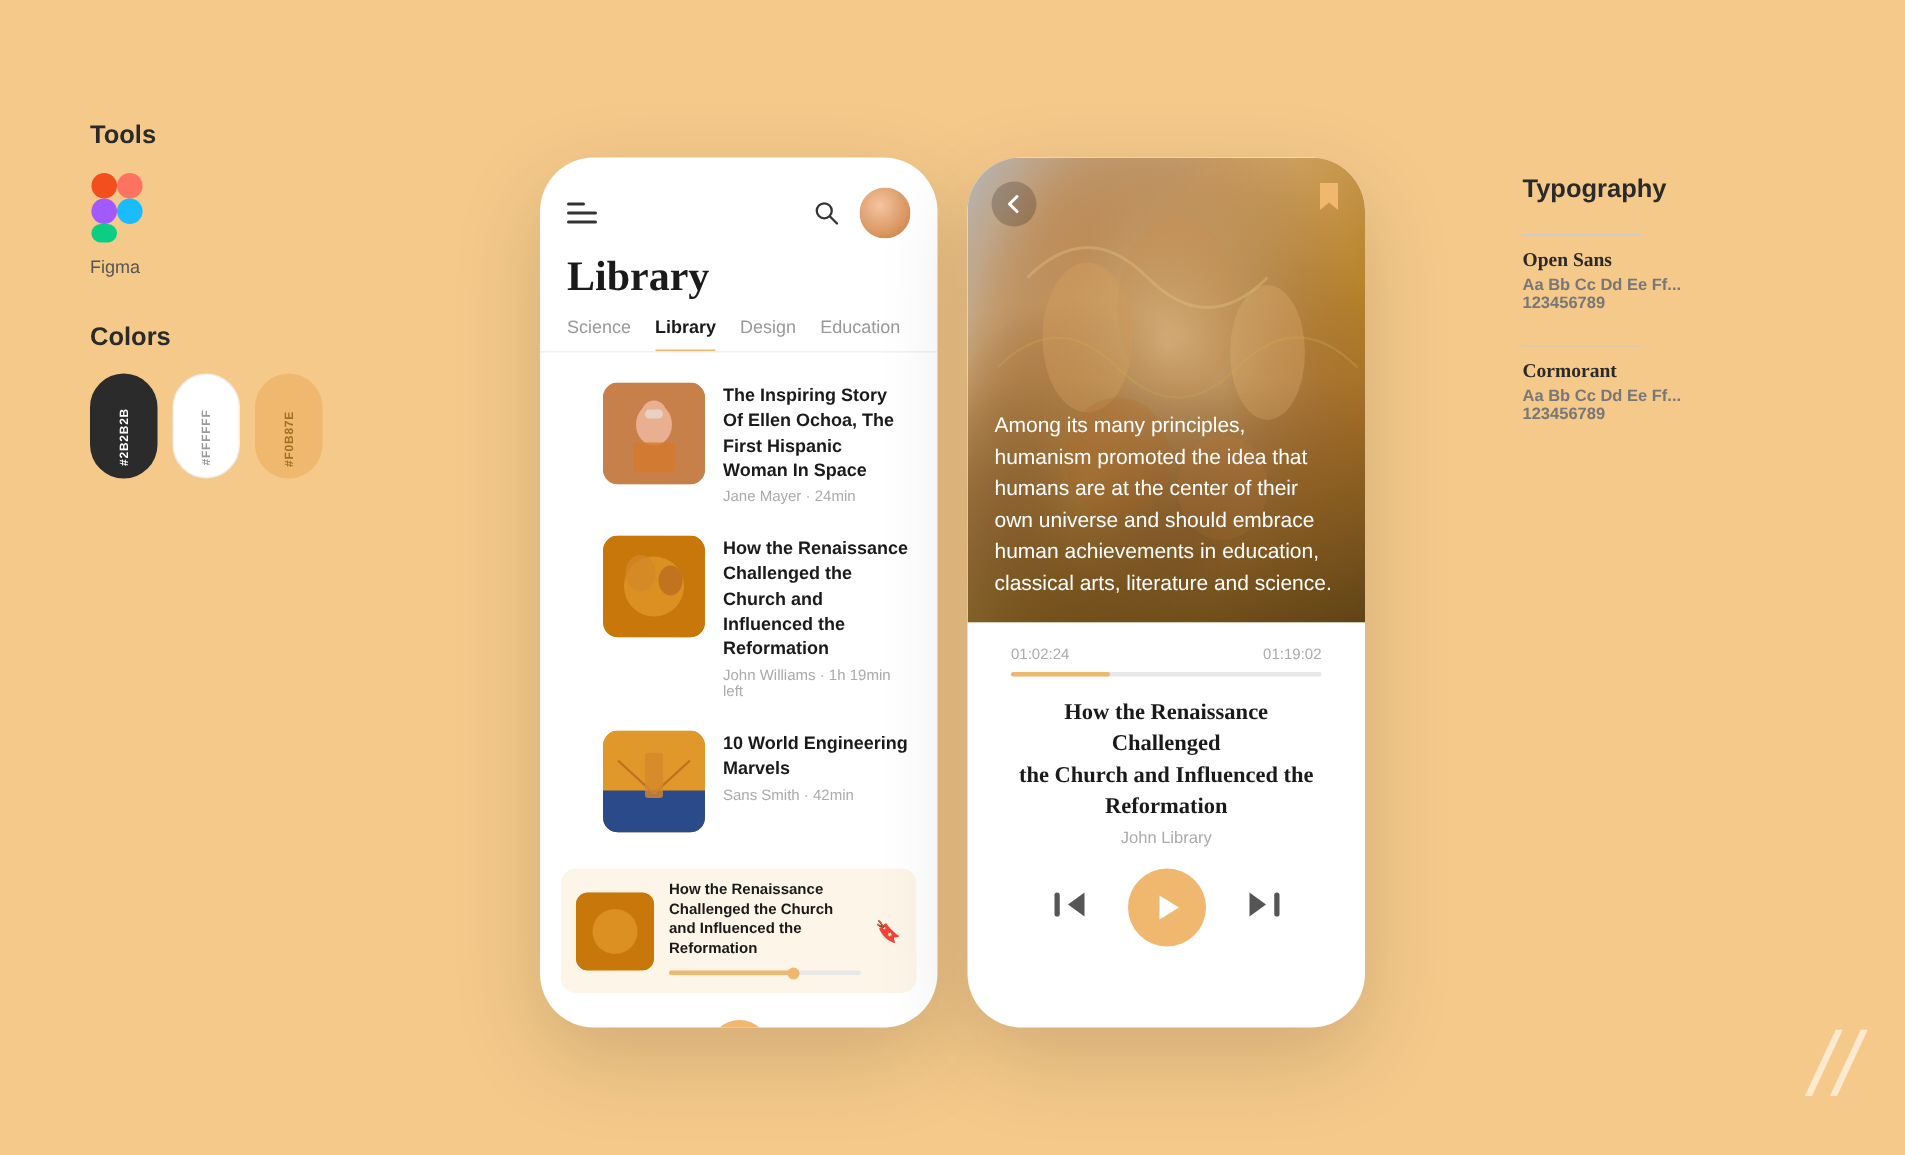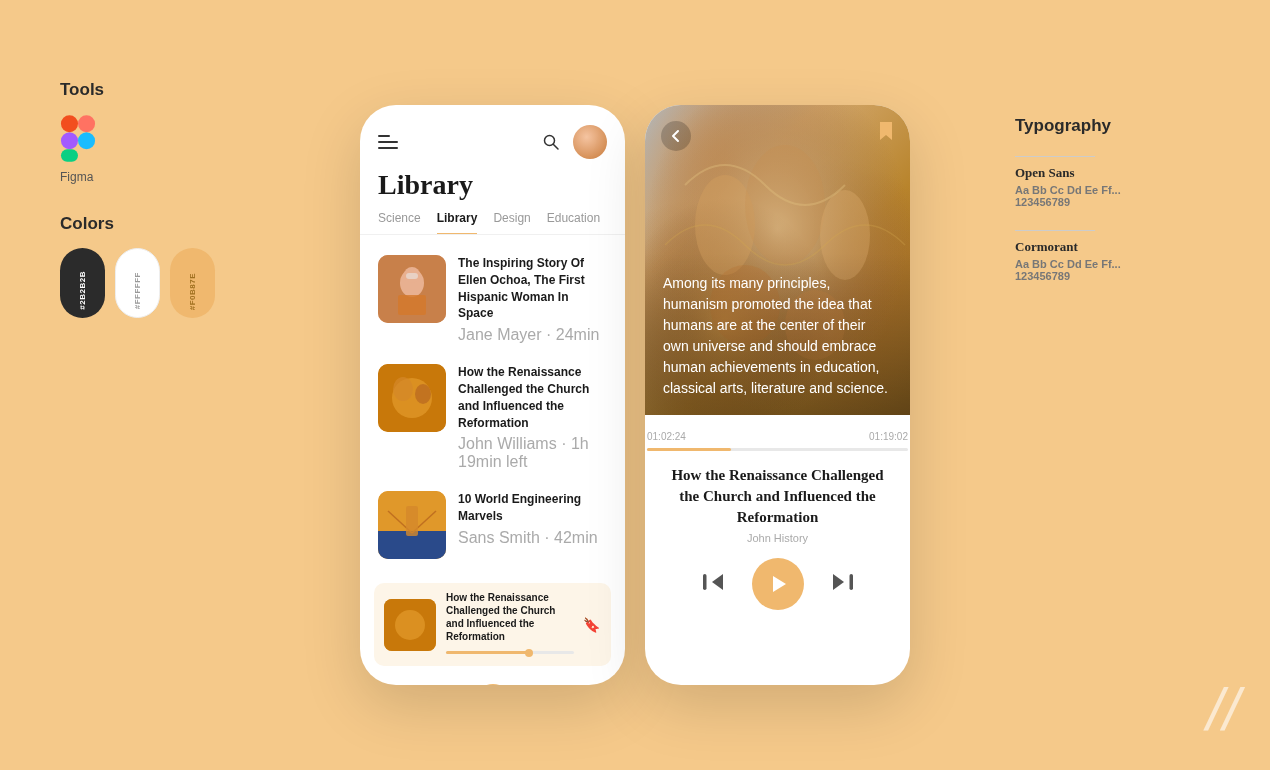--- a/index.html
+++ b/index.html
@@ -239,20 +239,21 @@
     .tab-item.active {
       color: #1a1a1a;
       font-weight: 600;
       border-bottom: 2px solid #F0B86E;
       margin-bottom: -1px;
     }
 
     .books-list {
       padding: 10px 0;
       overflow: hidden;
+      margin-left: 24px;
     }
 
     .book-item {
       display: flex;
       align-items: flex-start;
       gap: 12px;
       padding: 10px 18px;
     }
 
     .book-thumb {
@@ -279,21 +280,21 @@
 
     .book-title {
       font-size: 12px;
       font-weight: 600;
       color: #1a1a1a;
       line-height: 1.4;
       margin-bottom: 4px;
     }
 
     .book-meta {
-      font-size: 16px;
+      font-size: 10px;
       color: #aaa;
     }
 
     .currently-playing {
       background: #fdf5e8;
       border-radius: 10px;
       margin: 4px 14px;
       padding: 8px 10px;
       display: flex;
       align-items: center;
@@ -448,21 +449,21 @@
     }
 
     .artwork-quote {
       font-size: 14px;
       color: white;
       line-height: 1.5;
       font-weight: 500;
     }
 
     .player-info-section {
-      padding: 16px 2px 8px;
+      padding: 16px 29px 8px;
     }
 
     .player-progress-row {
       display: flex;
       justify-content: space-between;
       font-size: 10px;
       color: #aaa;
       margin-bottom: 6px;
     }
 
@@ -732,21 +733,21 @@
       <div class="player-info-section">
         <div class="player-progress-row">
           <span>01:02:24</span>
           <span>01:19:02</span>
         </div>
         <div class="player-progress-track">
           <div class="player-progress-fill"></div>
         </div>
 
         <div class="player-track-title">How the Renaissance Challenged<br>the Church and Influenced the Reformation</div>
-        <div class="player-author">John History</div>
+        <div class="player-author">John Library</div>
 
         <div class="player-controls-row">
           <div class="ctrl-btn">
             <svg width="22" height="18" viewBox="0 0 22 18" fill="none">
               <polygon points="21,1 10,9 21,17" fill="#555"></polygon>
               <rect x="1" y="1" width="3.5" height="16" rx="1.75" fill="#555"></rect>
             </svg>
           </div>
           <div class="play-pause-btn-large">
             <svg width="20" height="20" viewBox="0 0 20 20" fill="none">

